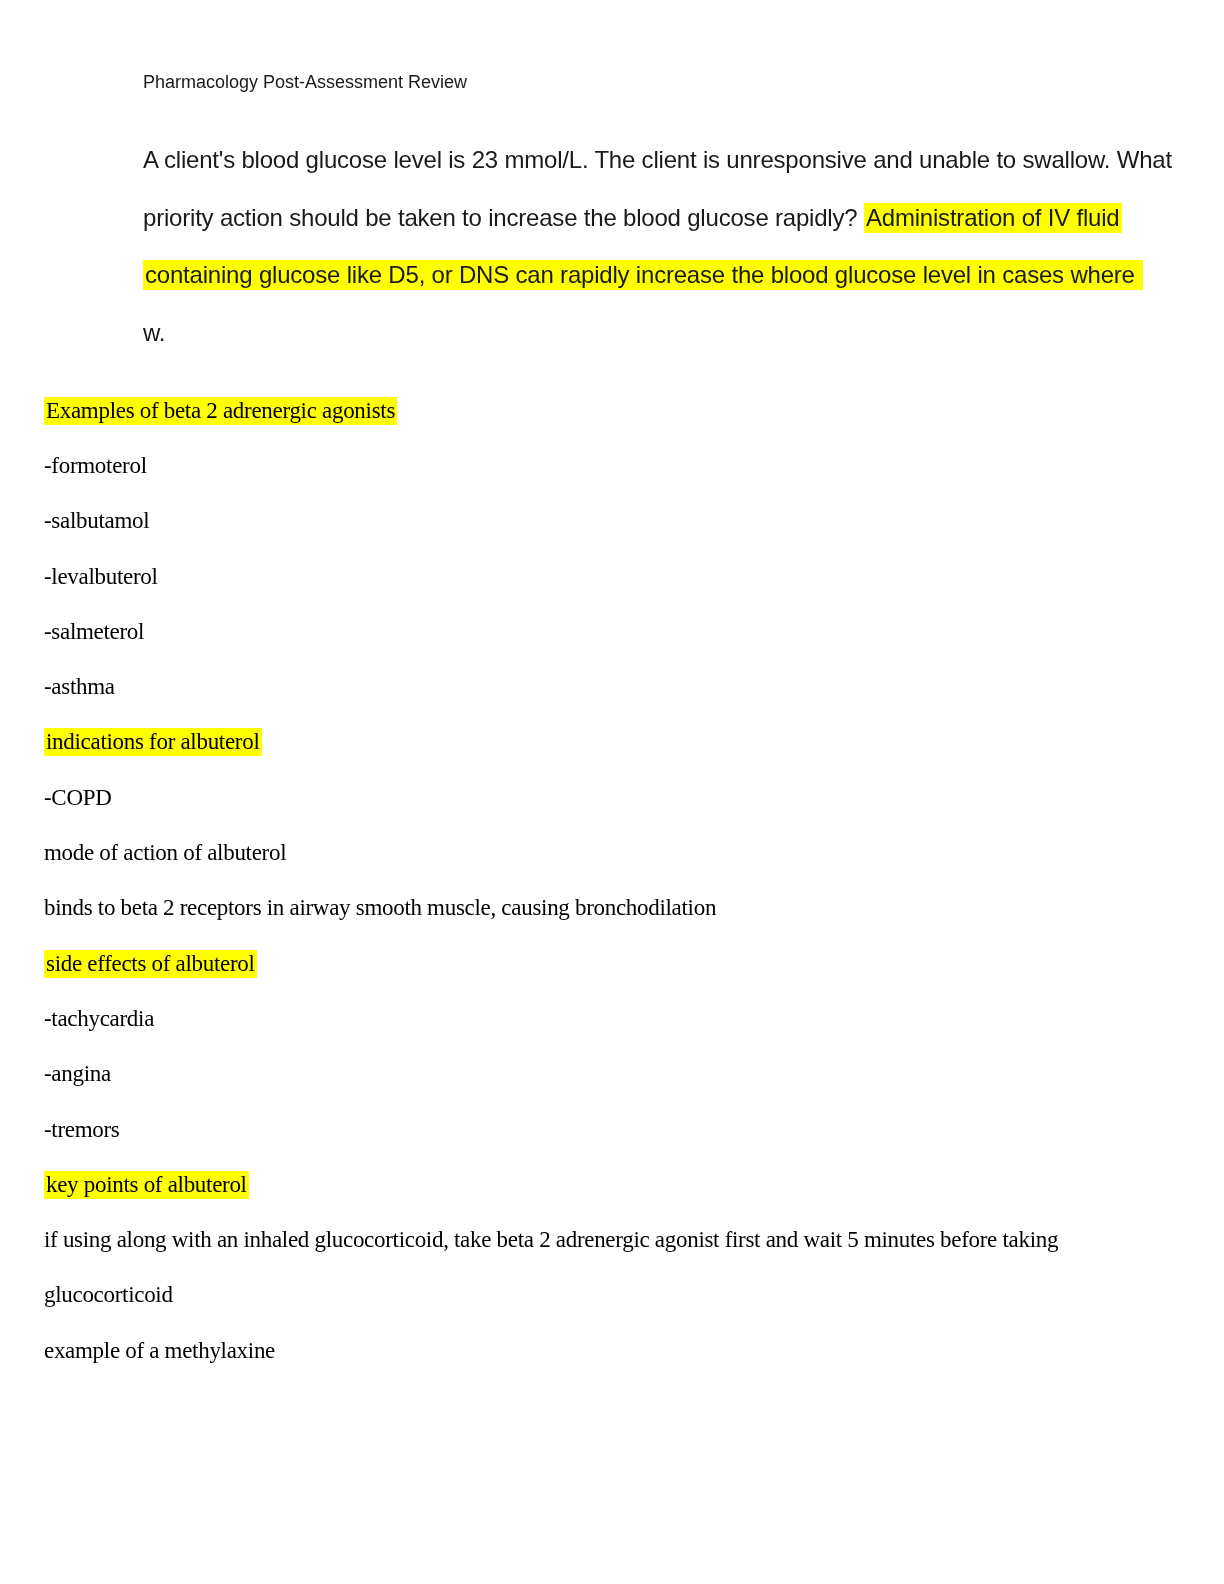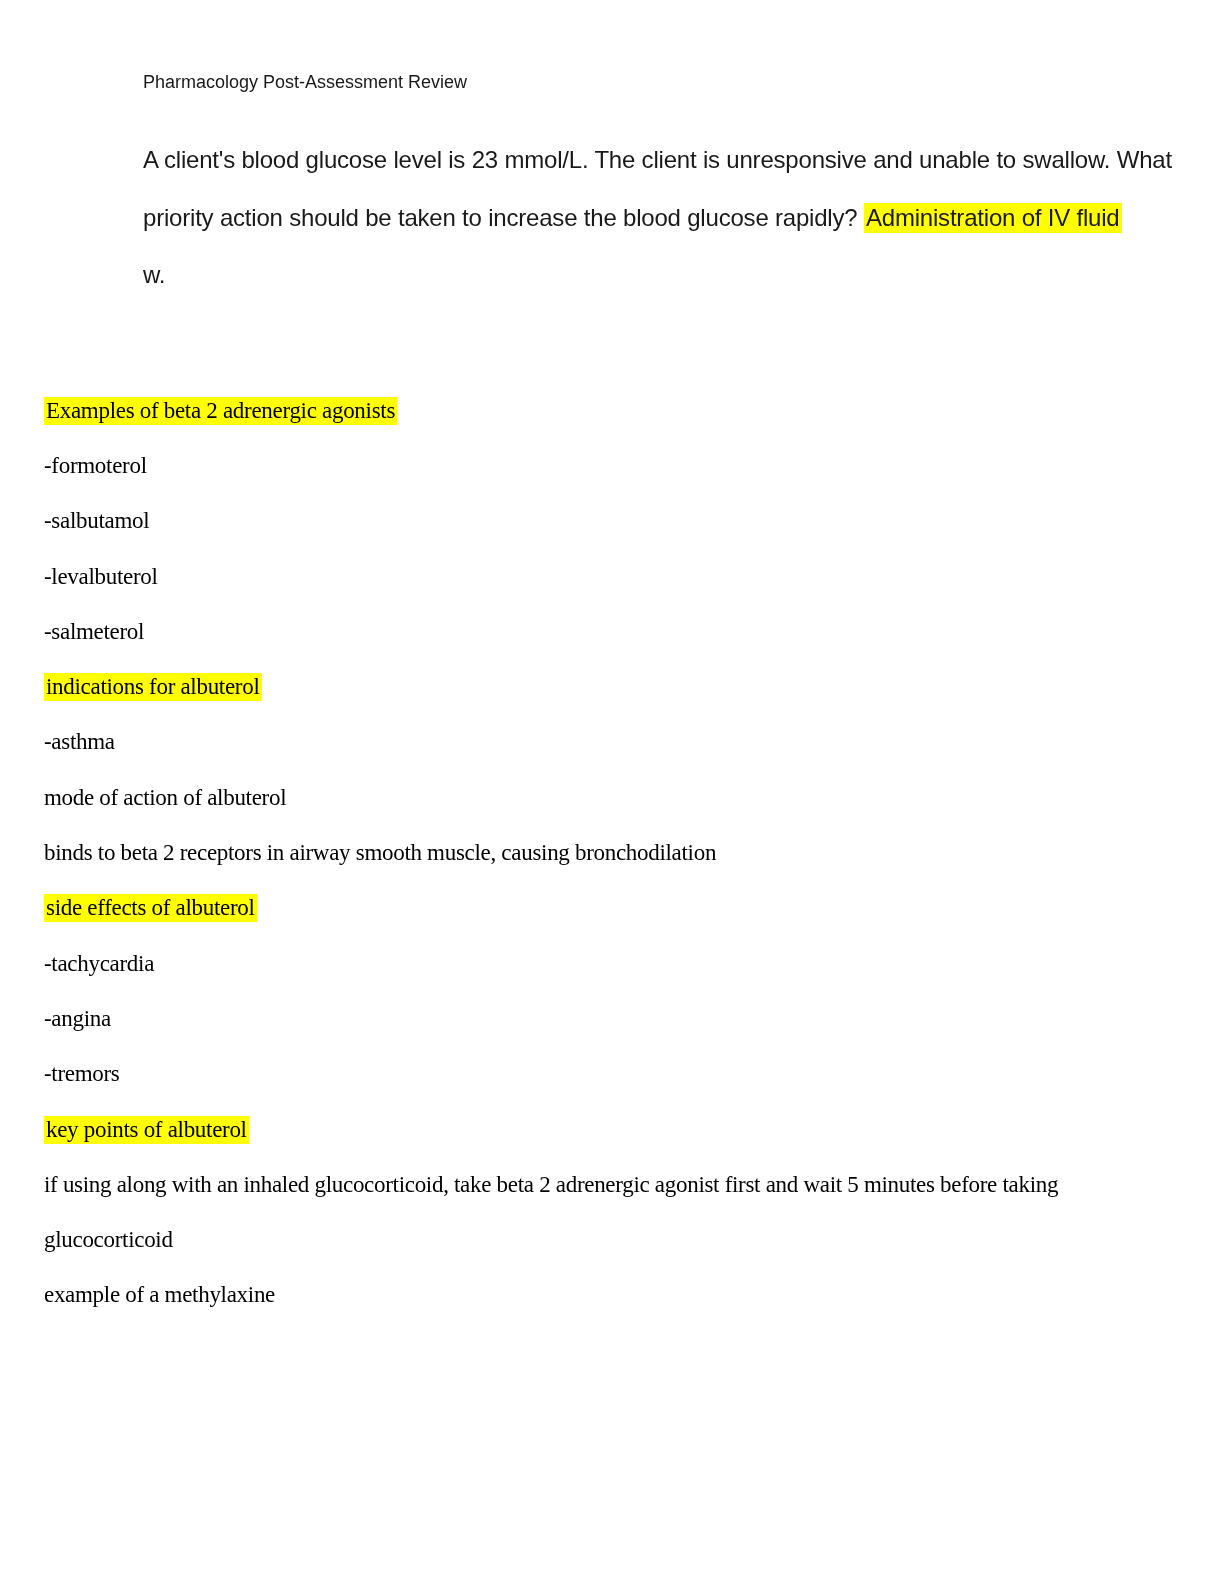--- a/index.html
+++ b/index.html
@@ -65,31 +65,33 @@
 </style>
 </head>
 <body>
 
 <div class="page">
   <div class="doc-title">Pharmacology Post-Assessment Review</div>
 
   <div class="intro">
       <div class="line"><span class="plain">A client's blood glucose level is 23 mmol/L. The client is unresponsive and unable to swallow. What</span></div>
       <div class="line"><span class="plain">priority action should be taken to increase the blood glucose rapidly? </span><span class="hl">Administration of IV fluid</span></div>
+      <div class="line"><span class="hl">containing glucose like D5, or DNS can rapidly increase the blood glucose level in cases where </span></div>
       <div class="line"><span class="plain">w.</span></div>
     </div>
 
   <div class="body-block">
       <div class="line"><span class="hl">Examples of beta 2 adrenergic agonists</span></div>
       <div class="line"><span class="plain">-formoterol</span></div>
       <div class="line"><span class="plain">-salbutamol</span></div>
       <div class="line"><span class="plain">-levalbuterol</span></div>
       <div class="line"><span class="plain">-salmeterol</span></div>
+      <div class="line"><span class="plain">-asthma</span></div>
       <div class="line"><span class="hl">indications for albuterol</span></div>
-      <div class="line"><span class="plain">-asthma</span></div>
+      <div class="line"><span class="plain">-COPD</span></div>
       <div class="line"><span class="plain">mode of action of albuterol</span></div>
       <div class="line"><span class="plain">binds to beta 2 receptors in airway smooth muscle, causing bronchodilation</span></div>
       <div class="line"><span class="hl">side effects of albuterol</span></div>
       <div class="line"><span class="plain">-tachycardia</span></div>
       <div class="line"><span class="plain">-angina</span></div>
       <div class="line"><span class="plain">-tremors</span></div>
       <div class="line"><span class="hl">key points of albuterol</span></div>
       <div class="line"><span class="plain">if using along with an inhaled glucocorticoid, take beta 2 adrenergic agonist first and wait 5 minutes before taking</span></div>
       <div class="line"><span class="plain">glucocorticoid</span></div>
       <div class="line"><span class="plain">example of a methylaxine</span></div>

